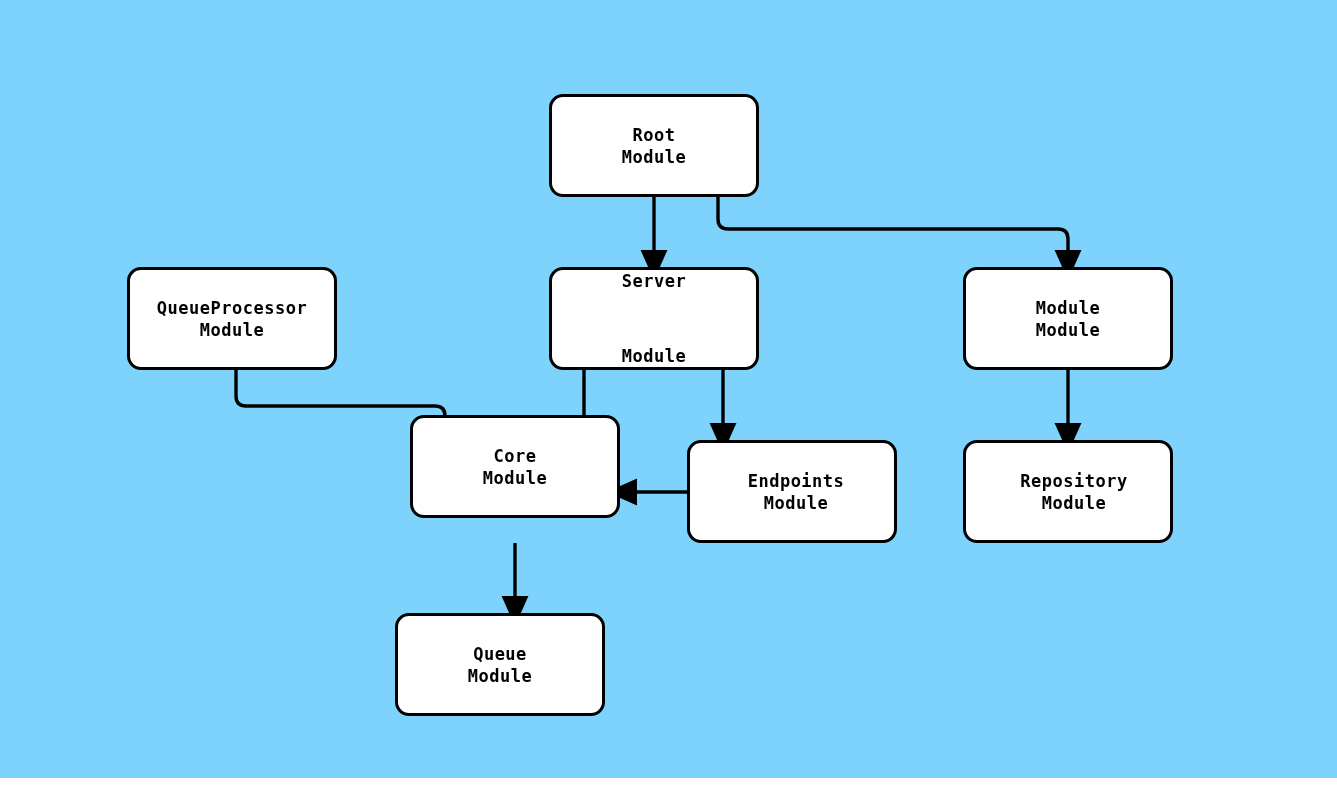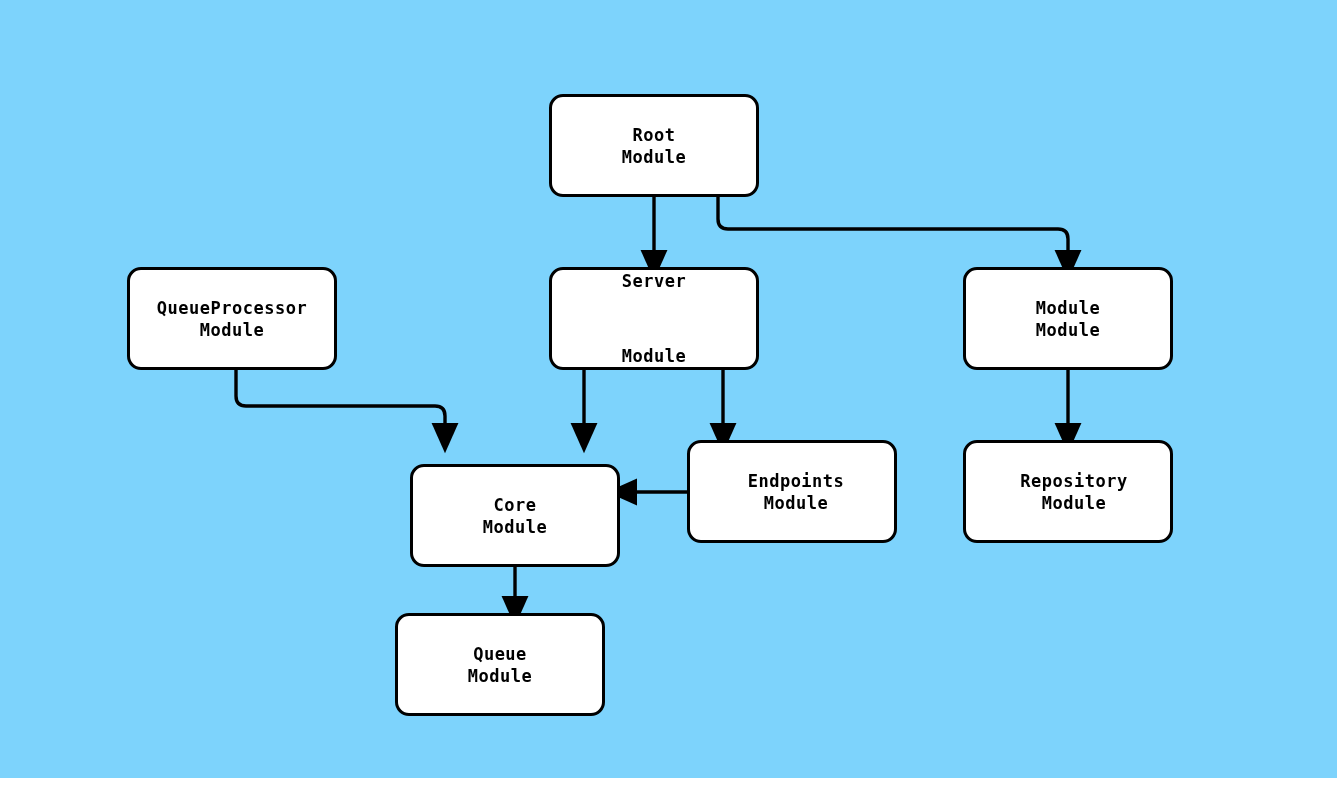--- a/index.html
+++ b/index.html
@@ -79,21 +79,21 @@
         <div class="node-label">Module</div>
       </div>
       <div class="node" style="left: 549px; top: 267px; width: 210px; height: 103px; justify-content: space-between;">
         <div class="node-label">Server</div>
         <div class="node-label">Module</div>
       </div>
       <div class="node" style="left: 963px; top: 267px; width: 210px; height: 103px;">
         <div class="node-label">Module</div>
         <div class="node-label">Module</div>
       </div>
-      <div class="node" style="left: 410px; top: 464px; width: 210px; height: 103px;">
+      <div class="node" style="left: 410px; top: 415px; width: 210px; height: 103px;">
         <div class="node-label">Core</div>
         <div class="node-label">Module</div>
       </div>
       <div class="node" style="left: 687px; top: 440px; width: 210px; height: 103px; padding-left: 8px;">
         <div class="node-label">Endpoints</div>
         <div class="node-label">Module</div>
       </div>
       <div class="node" style="left: 963px; top: 440px; width: 210px; height: 103px; padding-left: 12px;">
         <div class="node-label">Repository</div>
         <div class="node-label">Module</div>

